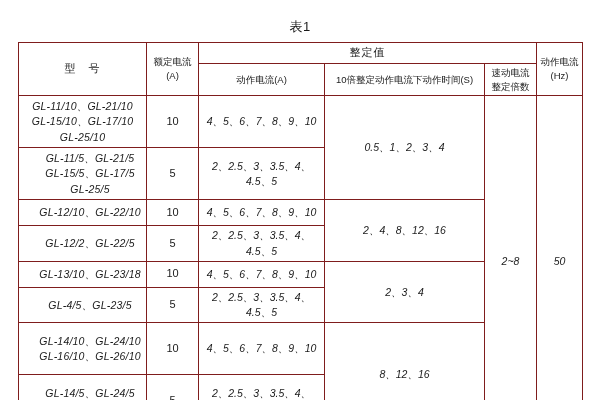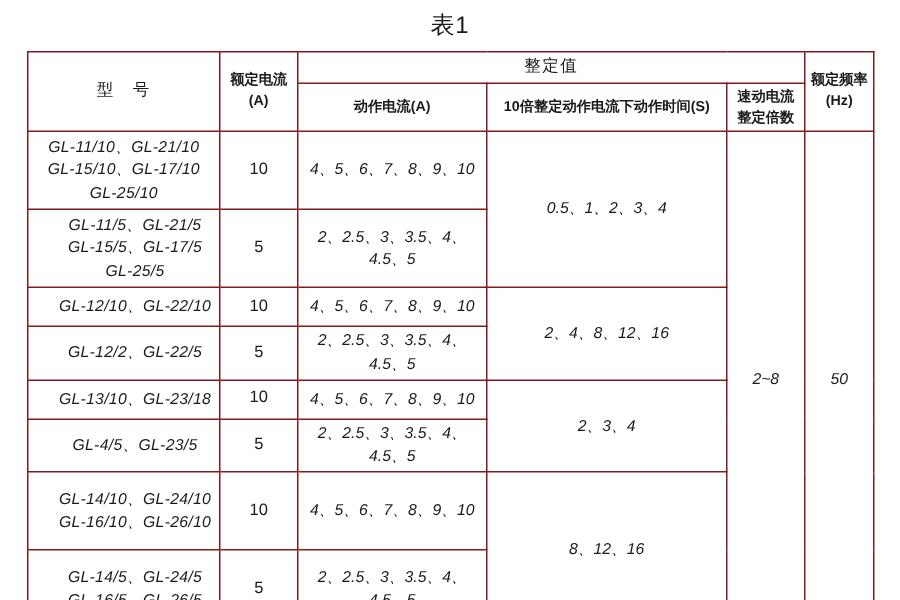--- a/index.html
+++ b/index.html
@@ -15,22 +15,22 @@
     overflow: hidden;
   }
   .page {
     position: relative;
     width: 600px;
     height: 400px;
     box-sizing: border-box;
   }
   .caption {
     text-align: center;
-    font-size: 16px;
-    padding-top: 7px;
+    font-size: 13px;
+    padding-top: 18px;
     padding-bottom: 6px;
     letter-spacing: 0.5px;
   }
   table.spec {
     border-collapse: collapse;
     width: 564px;
     margin: 0 18px;
     table-layout: fixed;
     font-size: 10.5px;
   }
@@ -41,21 +41,21 @@
     vertical-align: middle;
     text-align: center;
     line-height: 1.45;
   }
   th.hdr {
     font-weight: normal;
     font-size: 11px;
     letter-spacing: 1px;
   }
   th.hdr-sub {
-    font-weight: bold;
+    font-weight: normal;
     font-size: 9.5px;
     letter-spacing: 0px;
     margin-top: 20px;
   }
   td.model {
     text-align: left;
     padding-left: 10px;
     font-size: 10.5px;
     letter-spacing: 0.2px;
     line-height: 1.7;
@@ -99,21 +99,21 @@
       <col class="col-act">
       <col class="col-time">
       <col class="col-speed">
       <col class="col-freq">
     </colgroup>
     <thead>
       <tr>
         <th class="hdr" rowspan="2">型　号</th>
         <th class="hdr-sub" rowspan="2">额定电流(A)</th>
         <th class="hdr" colspan="3">整定值</th>
-        <th class="hdr-sub" rowspan="2">额定频率(Hz)</th>
+        <th class="hdr-sub" rowspan="2">动作电流(Hz)</th>
       </tr>
       <tr>
         <th class="hdr-sub">动作电流(A)</th>
         <th class="hdr-sub">10倍整定动作电流下动作时间(S)</th>
         <th class="hdr-sub">速动电流整定倍数</th>
       </tr>
     </thead>
     <tbody>
 
       <tr class="tall">

